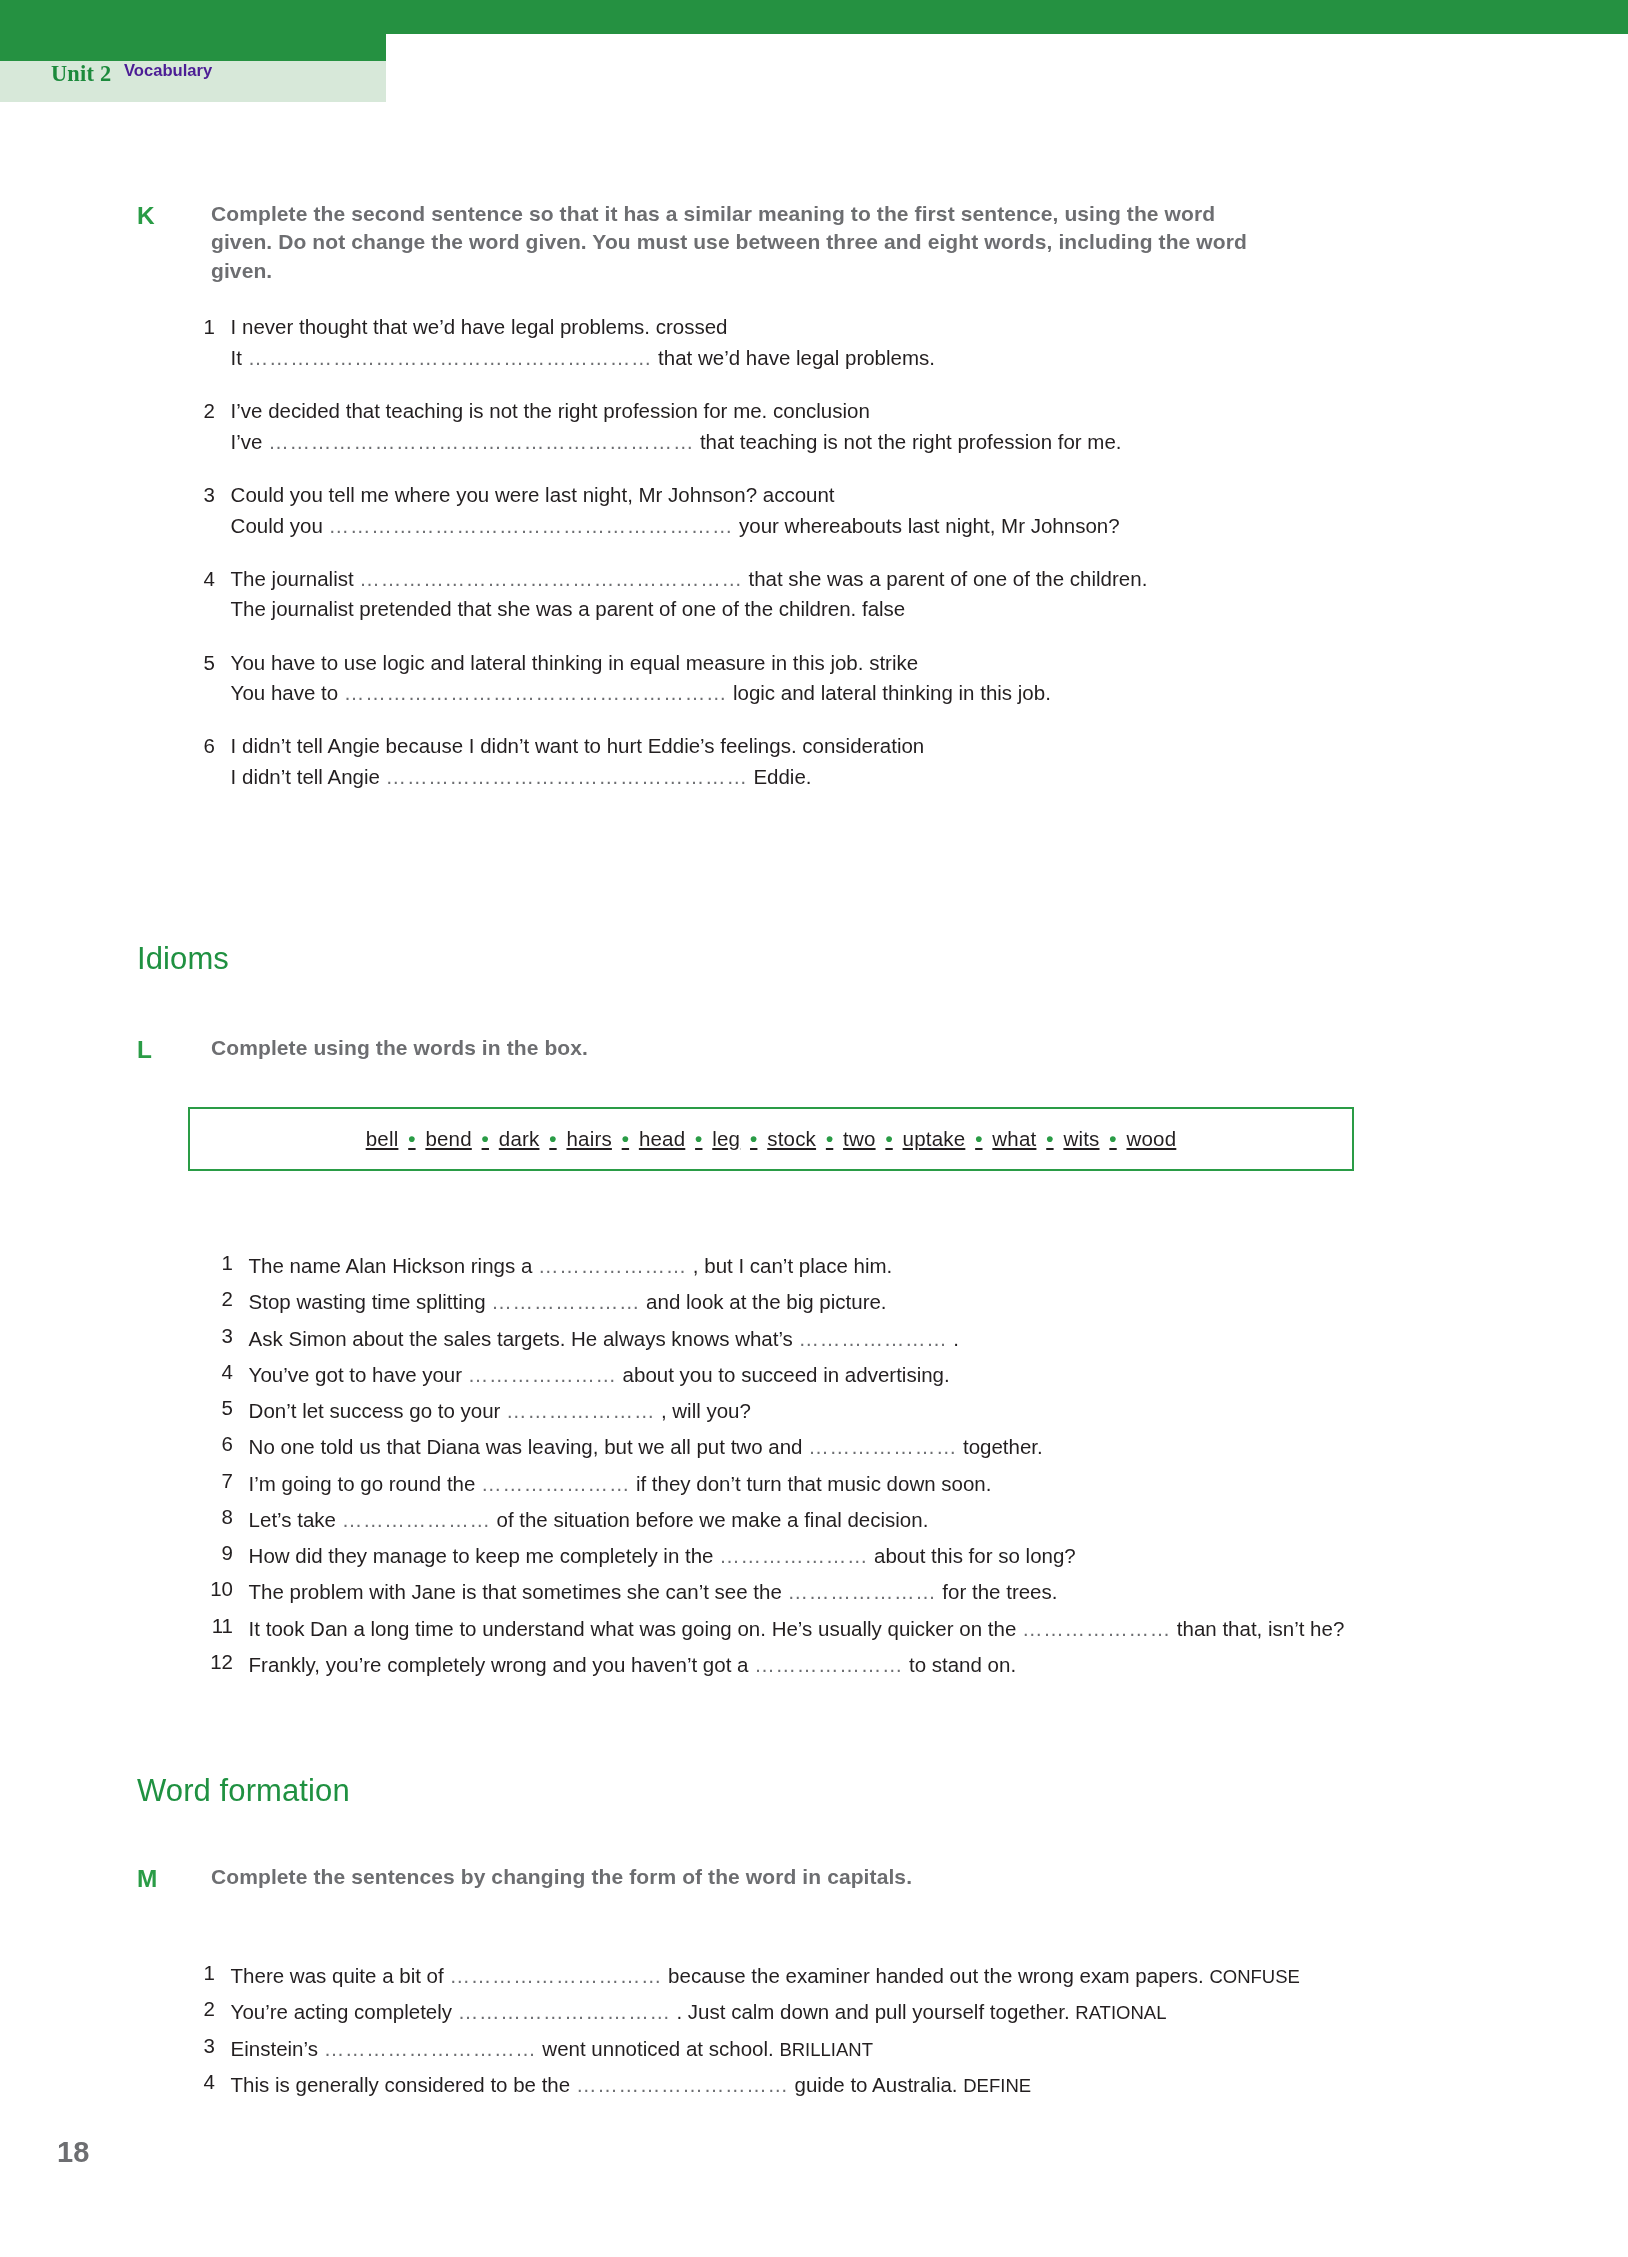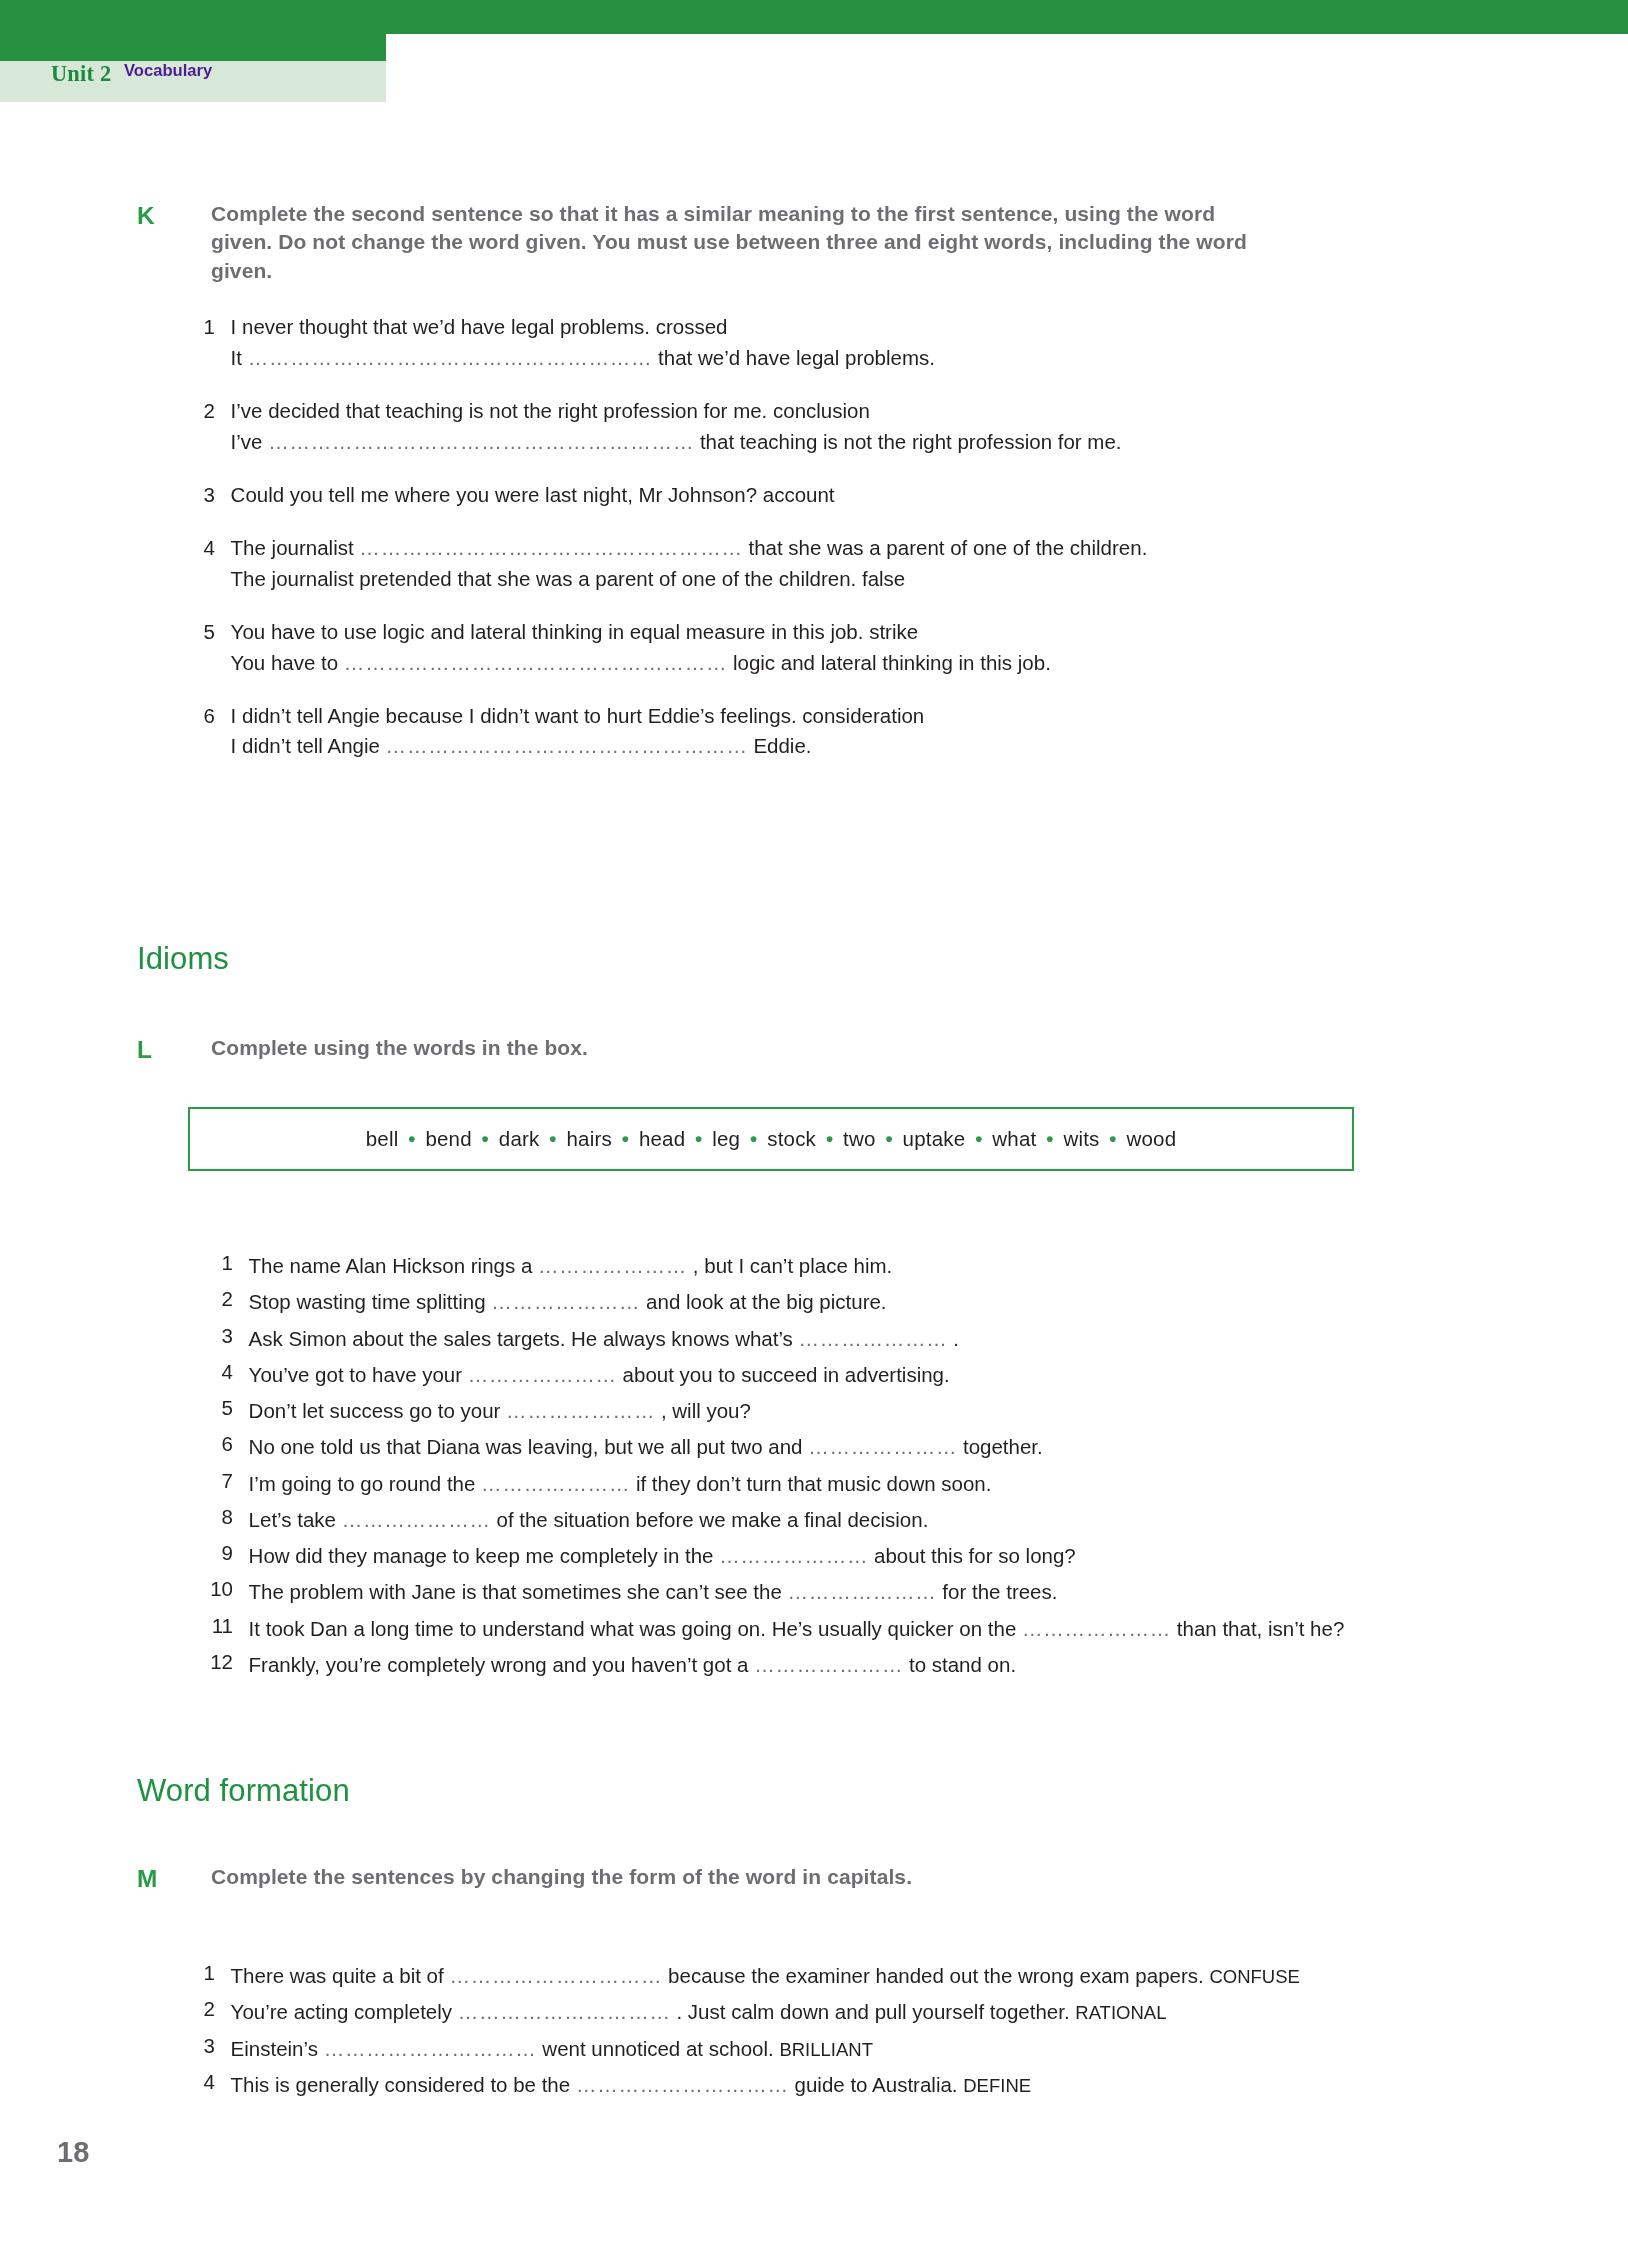--- a/index.html
+++ b/index.html
@@ -142,20 +142,21 @@
   .wordbox {
     position: absolute;
     left: 188px;
     width: 1166px;
     height: 64px;
     border: 2px solid #3aa css;
     box-sizing: border-box;
     display: flex;
     align-items: center;
     justify-content: center;
+    text-decoration: underline;
   }
   .wordbox-inner {
     font-size: 20.5px;
     color: #231f20;
     letter-spacing: 0.2px;
     white-space: nowrap;
   }
   .wb-sep {
     color: #2a9c46;
     font-weight: bold;
@@ -212,20 +213,21 @@
           <div class="q-num">2</div>
           <div class="q-body">
             <div><span>I’ve decided that teaching is not the right profession for me. </span><span class="kw">conclusion</span></div>
             <div><span>I’ve </span><span class="dots">……………………………………………………</span><span> that teaching is not the right profession for me.</span></div>
           </div>
         </div>
         <div class="q">
           <div class="q-num">3</div>
           <div class="q-body">
             <div><span>Could you tell me where you were last night, Mr Johnson? </span><span class="kw">account</span></div>
+            <div><span>Could you </span><span class="dots">…………………………………………………</span><span> your whereabouts last night, Mr Johnson?</span></div>
           </div>
         </div>
         <div class="q">
           <div class="q-num">4</div>
           <div class="q-body">
             <div><span>The journalist </span><span class="dots">………………………………………………</span><span> that she was a parent of one of the children.</span></div>
             <div><span>The journalist pretended that she was a parent of one of the children. </span><span class="kw">false</span></div>
           </div>
         </div>
         <div class="q">

